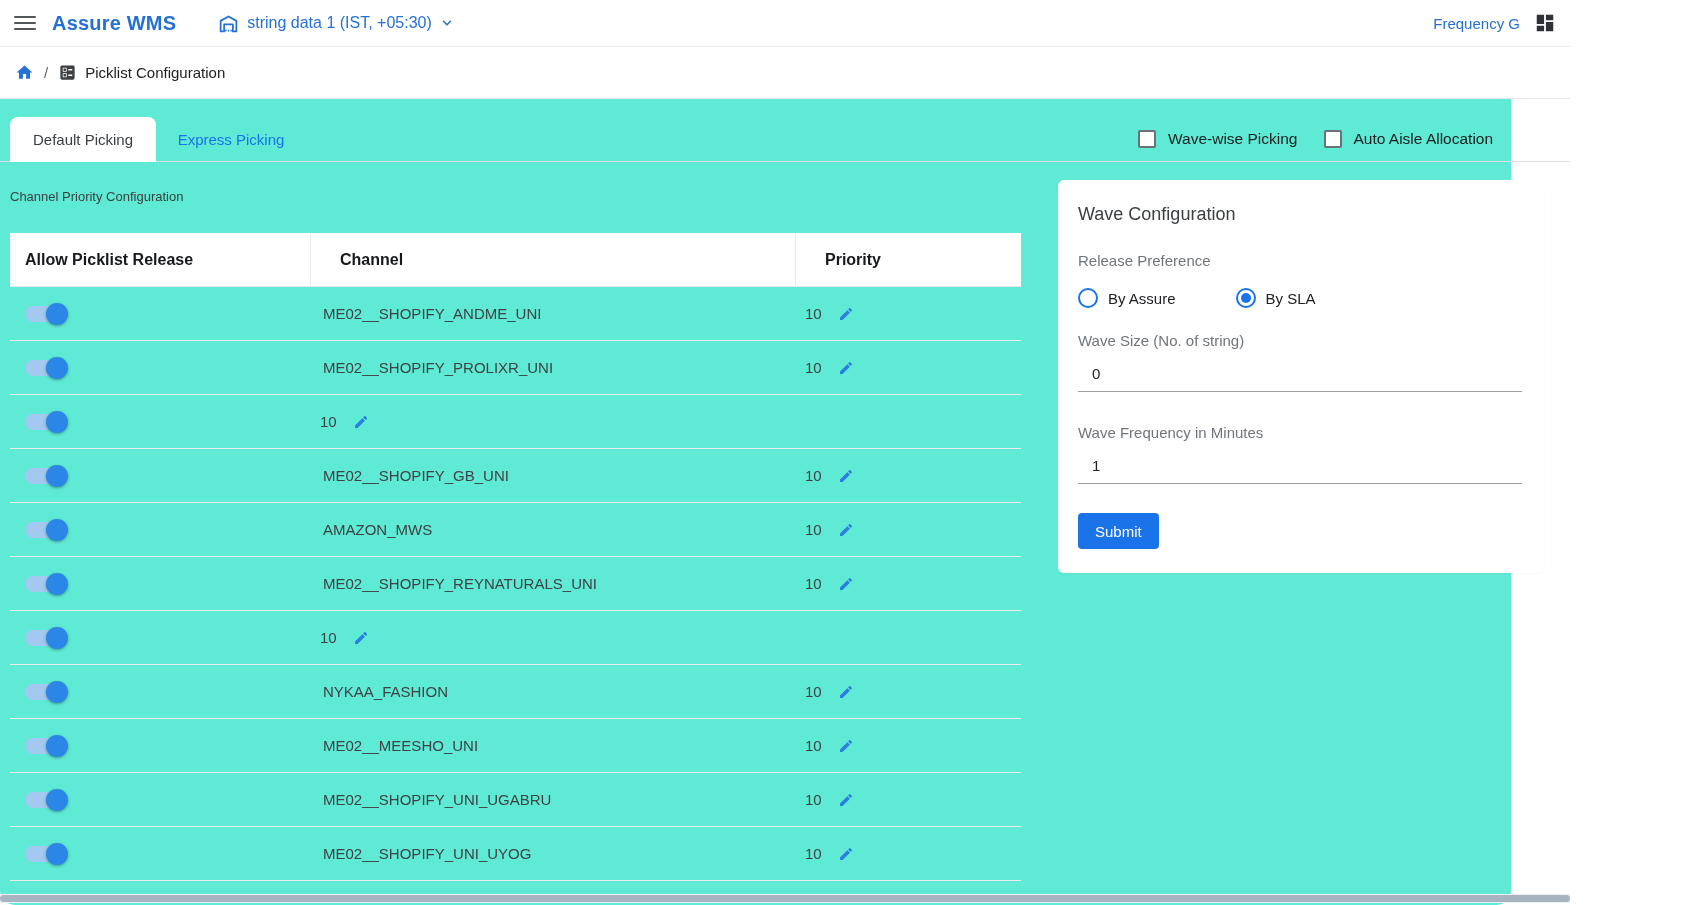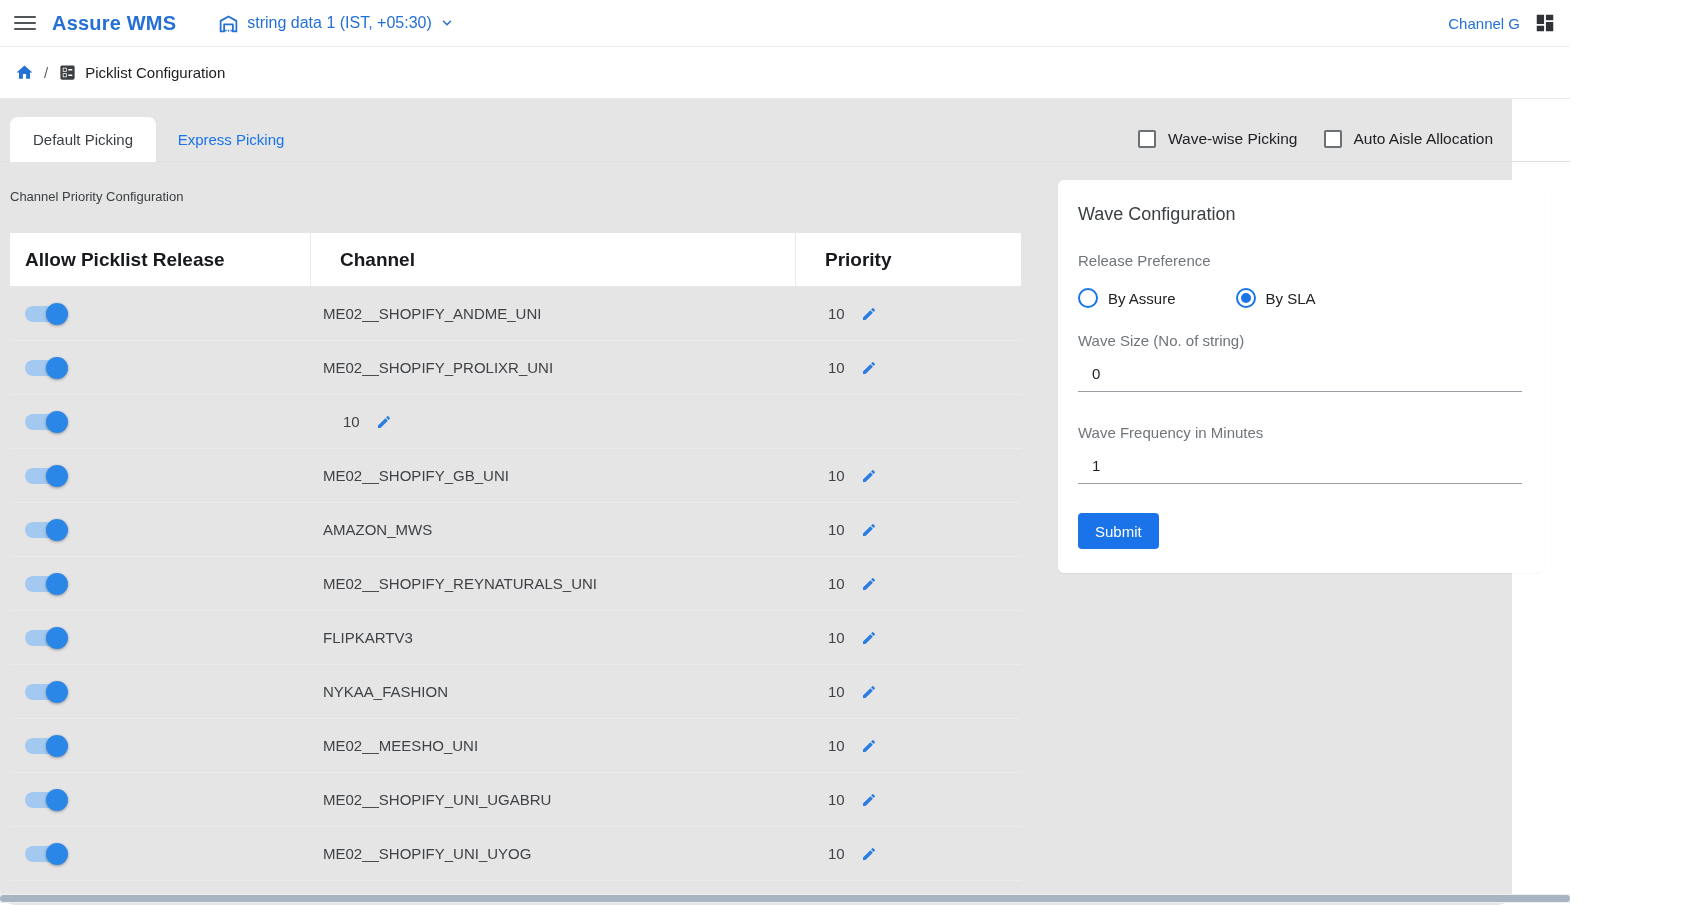--- a/index.html
+++ b/index.html
@@ -1,20 +1,20 @@
 <!DOCTYPE html>
 <html><head>
 <meta charset="utf-8">
 <style>
   * { margin:0; padding:0; box-sizing:border-box; }
   html,body { width:1691px; height:905px; background:#ffffff;
     font-family:"Liberation Sans","DejaVu Sans",sans-serif; color:#202124; }
   .app { position:relative; width:1691px; height:905px; overflow:hidden; background:#ffffff; }
   .content-region { position:absolute; left:0; top:0; width:1512px; height:905px;
-    background:#e5e5e5; border-right:1px solid #e2e4e7;border-radius:15px; }
+    background:#5eead4; border-right:1px solid #e2e4e7;border-radius:15px; }
 
   
   .topbar { position:absolute; left:0; top:0; width:1570px; height:47px; background:#fff;
     border-bottom:1px solid #ebedef; display:flex; align-items:center; padding:0 14px; }
   .hamburger { width:22px; height:14px; display:flex; flex-direction:column; justify-content:space-between; cursor:pointer; }
   .hamburger span { display:block; height:2px; background:#52565a; border-radius:1px; }
   .brand { color:#2570d4; font-size:20px; font-weight:700; margin-left:16px; letter-spacing:0.2px; }
   .facility { display:flex; align-items:center; margin-left:42px; color:#2570d4; font-size:16px; cursor:pointer; }
   .facility svg { margin-right:8px; }
   .facility .chev { margin-left:8px; margin-right:0; }
@@ -41,28 +41,28 @@
   .opt + .opt { margin-left:26px; }
   .opt { display:flex; align-items:center; }
 
   
   .section-title { position:absolute; left:10px; top:189px; font-size:13px; color:#3c4043; }
 
   
   .ptable { position:absolute; left:10px; top:233px; width:1011px; }
   .thead { display:grid; grid-template-columns:300px 485px 226px; height:54px; background:#fff;
     border-bottom:1px solid #e5e7ea; }
-  .th { display:flex; align-items:center; font-weight:700; font-size:19px; color:#17191c; padding-left:15px; }
+  .th { display:flex; align-items:center; font-weight:700; font-size:16px; color:#17191c; padding-left:15px; }
   .th + .th { border-left:1px solid #e8eaec; padding-left:29px; }
   .trow { display:grid; grid-template-columns:300px 485px 226px; height:54px; border-bottom:1px solid #e9ebed; }
   .cell { display:flex; align-items:center; font-size:15px; color:#3f4246; }
   .c1 { padding-left:15px; }
   .c2 { padding-left:13px; }
   .c3 { padding-left:10px; }
-  .prio { margin-right:16px;margin-left:23px; }
+  .prio { margin-right:16px; }
 
   
   .switch { position:relative; width:42px; height:22px; cursor:pointer; }
   .switch .track { position:absolute; left:0; top:3px; width:40px; height:16px; border-radius:8px; background:#a3c9f0; }
   .switch .thumb { position:absolute; right:-1px; top:0; width:22px; height:22px; border-radius:50%;
     background:#2a87e8; box-shadow:0 1px 3px rgba(0,0,0,0.35); }
 
   .pencil { cursor:pointer; }
 
   
@@ -111,21 +111,21 @@
         <svg width="21" height="21" viewBox="0 0 24 24" fill="none" stroke="#2570d4" stroke-width="2" stroke-linejoin="round">
           <path d="M3 21V9l9-5 9 5v12h-4v-8H7v8H3z"></path>
           <path d="M9 21v-2M12 21v-2M15 21v-2" stroke-width="1.6"></path>
         </svg>
         <span>string data 1  (IST, +05:30)</span>
         <svg class="chev" width="14" height="14" viewBox="0 0 24 24" fill="none" stroke="#2570d4" stroke-width="2.6" stroke-linecap="round" stroke-linejoin="round">
           <polyline points="6 9 12 15 18 9"></polyline>
         </svg>
       </div>
       <div class="topbar-spacer"></div>
-      <div class="user-name">Channel G</div>
+      <div class="user-name">Frequency G</div>
       <svg class="grid-btn" viewBox="0 0 24 24" fill="#2f3337">
         <path d="M3 13h8V3H3v10zm0 8h8v-6H3v6zm10 0h8V11h-8v10zm0-18v6h8V3h-8z"></path>
       </svg>
     </div>
 
     <div class="breadcrumb">
       <svg width="19" height="19" viewBox="0 0 24 24" fill="#2570d4">
         <path d="M10 20v-6h4v6h5v-8h3L12 3 2 12h3v8z"></path>
       </svg>
       <span class="sep">/</span>
@@ -248,21 +248,20 @@
             </svg>
           </div>
       </div>
       <div class="trow">
         <div class="cell c1">
             <div class="switch">
               <span class="track"></span>
               <span class="thumb"></span>
             </div>
           </div>
-        <div class="cell c2">FLIPKARTV3</div>
         <div class="cell c3">
             <span class="prio">10</span>
             <svg class="pencil" width="16" height="16" viewBox="0 0 24 24" fill="#2a7de1">
               <path d="M3 17.25V21h3.75L17.81 9.94l-3.75-3.75L3 17.25zM20.71 7.04c.39-.39.39-1.02 0-1.41l-2.34-2.34c-.39-.39-1.02-.39-1.41 0l-1.83 1.83 3.75 3.75 1.83-1.83z"></path>
             </svg>
           </div>
       </div>
       <div class="trow">
         <div class="cell c1">
             <div class="switch">

